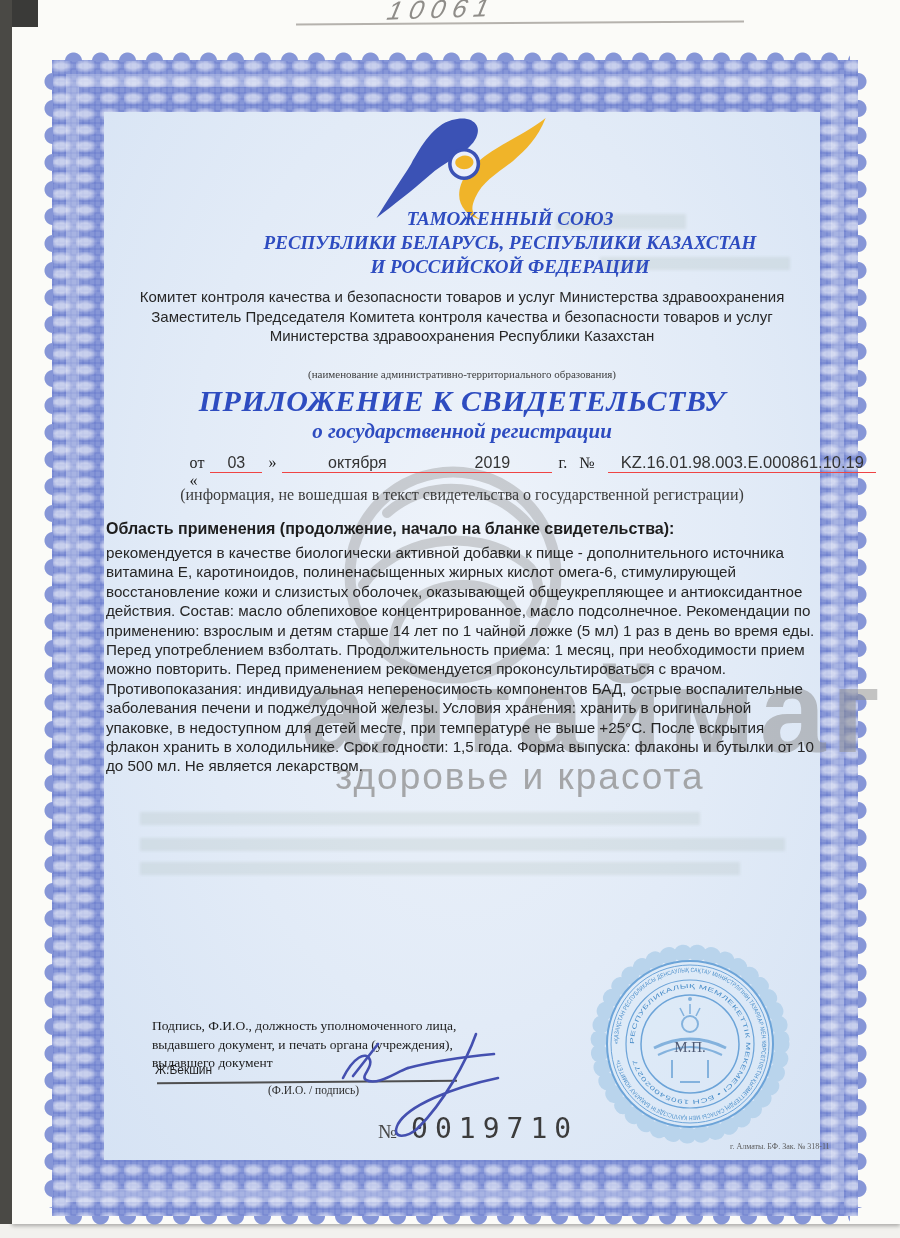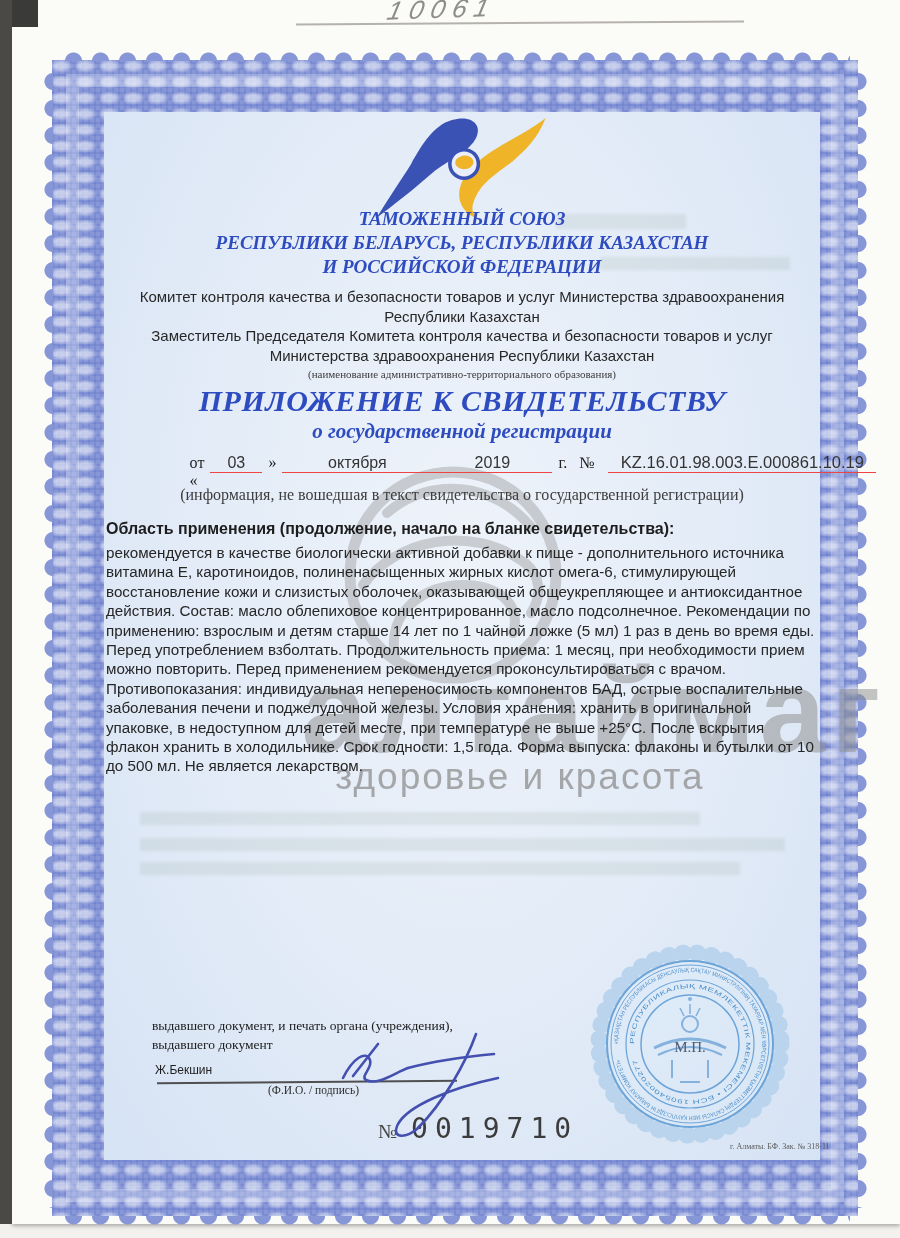--- a/index.html
+++ b/index.html
@@ -37,21 +37,21 @@
   .sc-left{left:42px;top:68px;width:11px;height:1140px;
     background:radial-gradient(ellipse 10px 10px at 100% 50%, #8696d7 0 8px, rgba(0,0,0,0) 9px);
     background-size:11px 27px;background-position:right top;background-repeat:repeat-y;}
   .sc-right{left:858px;top:68px;width:11px;height:1140px;
     background:radial-gradient(ellipse 10px 10px at 0% 50%, #8696d7 0 8px, rgba(0,0,0,0) 9px);
     background-size:11px 27px;background-repeat:repeat-y;}
 
   .abs{position:absolute;}
   .ctr{left:104px;width:716px;text-align:center;}
   .blue-serif{font-family:"Liberation Serif",serif;font-style:italic;font-weight:bold;color:#2e4cc0;}
-  .union-block{top:207px;font-size:19px;line-height:24px;z-index:3;}
+  .union-block{top:207px;font-size:19px;line-height:24px;z-index:3;padding-left:48px;}
   .authority{top:287px;font-size:15px;line-height:19.5px;color:#272727;z-index:3;}
   .small-cap{font-family:"Liberation Serif",serif;color:#3d3d3d;z-index:3;}
   .territory{top:368px;font-size:11px;}
   .title-main{top:384px;font-size:30px;letter-spacing:.5px;z-index:3;}
   .title-sub{top:419px;font-size:21px;z-index:3;}
 
   .date-row{top:453px;left:212px;width:636px;display:flex;align-items:baseline;
     justify-content:center;z-index:3;font-family:"Liberation Serif",serif;font-size:16px;color:#222;}
   .fill{font-family:"Liberation Sans",sans-serif;color:#333;border-bottom:1px solid #ef4444;
     text-align:center;}
@@ -135,21 +135,20 @@
   <div class="abs wm-tag">здоровье и красота</div>
 
   <div class="abs ctr blue-serif union-block">
     <div>ТАМОЖЕННЫЙ СОЮЗ</div>
     <div>РЕСПУБЛИКИ БЕЛАРУСЬ, РЕСПУБЛИКИ КАЗАХСТАН</div>
     <div>И РОССИЙСКОЙ ФЕДЕРАЦИИ</div>
   </div>
 
   <div class="abs ctr authority">
     <div>Комитет контроля качества и безопасности товаров и услуг Министерства здравоохранения</div>
-    <div>Республики Казахстан</div>
     <div>Заместитель Председателя Комитета контроля качества и безопасности товаров и услуг</div>
     <div>Министерства здравоохранения Республики Казахстан</div>
   </div>
 
   <div class="abs ctr small-cap territory">(наименование административно-территориального образования)</div>
 
   <div class="abs ctr blue-serif title-main">ПРИЛОЖЕНИЕ К СВИДЕТЕЛЬСТВУ</div>
   <div class="abs ctr blue-serif title-sub">о государственной регистрации</div>
 
   <div class="abs date-row">
@@ -161,20 +160,21 @@
     <span class="d-lbl">г.</span>
     <span class="d-lbl">№</span>
     <span class="fill d-num">KZ.16.01.98.003.E.000861.10.19</span>
   </div>
   <div class="abs ctr small-cap date-caption">(информация, не вошедшая в текст свидетельства о государственной регистрации)</div>
 
   <div class="abs body-head">Область применения (продолжение, начало на бланке свидетельства):</div>
   <div class="abs body-par">рекомендуется в качестве биологически активной добавки к пище - дополнительного источника витамина Е, каротиноидов, полиненасыщенных жирных кислот омега-6, стимулирующей восстановление кожи и слизистых оболочек, оказывающей общеукрепляющее и антиоксидантное действия. Состав: масло облепиховое концентрированное, масло подсолнечное. Рекомендации по применению: взрослым и детям старше 14 лет по 1 чайной ложке (5 мл) 1 раз в день во время еды. Перед употреблением взболтать. Продолжительность приема: 1 месяц, при необходимости прием можно повторить. Перед применением рекомендуется проконсультироваться с врачом. Противопоказания: индивидуальная непереносимость компонентов БАД, острые воспалительные заболевания печени и поджелудочной железы. Условия хранения: хранить в оригинальной упаковке, в недоступном для детей месте, при температуре не выше +25°С. После вскрытия флакон хранить в холодильнике. Срок годности: 1,5 года. Форма выпуска: флаконы и бутылки от 10 до 500 мл. Не является лекарством.</div>
 
   <div class="abs sig-caption">
+    <div>Подпись, Ф.И.О.,  должность уполномоченного лица,</div>
     <div>выдавшего документ, и печать органа (учреждения),</div>
     <div>выдавшего документ</div>
   </div>
   <div class="abs sig-name">Ж.Бекшин</div>
   <div class="abs sig-line"></div>
   <div class="abs sig-field">(Ф.И.О. / подпись)</div>
 
   <svg class="abs sig-ink" width="255" height="135" viewBox="0 0 255 135">
     <g fill="none" stroke="#4450b0" stroke-width="2.6" stroke-linecap="round">
       <path d="M85,64 C95,44 108,36 112,46 C115,54 102,62 108,66 C120,72 138,58 150,54"></path>

